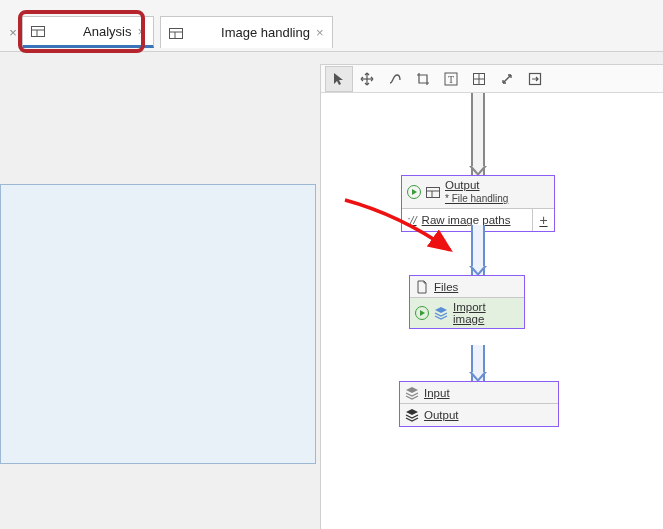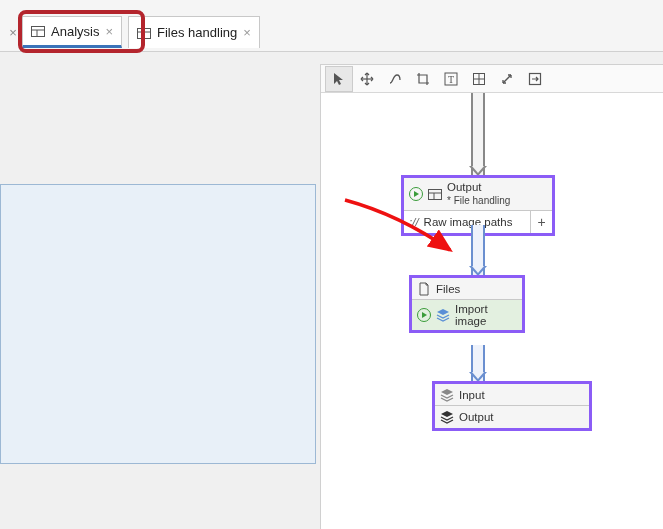--- a/index.html
+++ b/index.html
@@ -43,21 +43,21 @@
     padding: 0 8px;
     gap: 6px;
     margin-right: 6px;
     cursor: pointer;
   }
   .tab.active {
     border-bottom: 3px solid #3b73b9;
     padding-bottom: 0;
   }
   .tab .ticon { width: 14px; height: 14px; display:flex; align-items:center; }
-  .tab .label { font-size: 13px; color: #222; }
+  .tab .label { font-size: 13px; color: #222; margin-left: 32px; }
   .tab .close { color:#999; font-size:13px; }
   .highlight-box {
     position: absolute;
     left: 18px; top: 10px;
     width: 127px; height: 43px;
     border: 4px solid #b4252d;
     border-radius: 8px;
     pointer-events: none;
   }
 
@@ -93,23 +93,24 @@
     display: flex; align-items: center; justify-content: center;
     color: #555;
     cursor: pointer;
   }
   .tbtn.active { background: #e8e8e8; border:1px solid #ccc; }
   .tbtn svg { width:14px; height:14px; }
 
   .node {
     position: absolute;
     background: #fff;
-    border: 3px solid #8b5cf6;
+    border: 1px solid #8b5cf6;
     font-size: 11.5px;
     width: 154px;
+    text-decoration: underline;
   }
   .node-row {
     display: flex;
     align-items: center;
     gap: 5px;
     padding: 3px 5px;
     border-bottom: 1px solid #c8c8c8;
     min-height: 22px;
   }
   .node-row:last-child { border-bottom:none; }
@@ -191,21 +192,21 @@
     <span class="close">×</span>
   </div>
   <div class="tab">
     <span class="ticon">
       <svg viewBox="0 0 14 14">
           <rect x="0.5" y="2.5" width="13" height="10" fill="none" stroke="#555"></rect>
           <line x1="0.5" y1="6" x2="13.5" y2="6" stroke="#555"></line>
           <line x1="6" y1="6" x2="6" y2="12.5" stroke="#555"></line>
         </svg>
     </span>
-    <span class="label">Files handling</span>
+    <span class="label">Image handling</span>
     <span class="close">×</span>
   </div>
 </div>
 <div class="highlight-box"></div>
 
 <div class="left-panel"></div>
 
 <div class="canvas">
 
   <div class="toolbar">
@@ -308,21 +309,21 @@
           </svg>
       </span>
       <span>Import image</span>
     </div>
   </div>
 
   <div class="pipe blue" style="left:157px; top:280px; height:36px;">
     <div class="pipe-head"></div>
   </div>
 
-  <div class="node" style="left:78px; top:316px; width:160px;margin-left:33px;">
+  <div class="node" style="left:78px; top:316px; width:160px;">
     <div class="node-row head">
       <span class="ic">
         <svg viewBox="0 0 14 14">
             <path d="M7 1 L13 4 L7 7 L1 4 Z" fill="#888"></path>
             <path d="M1 7 L7 10 L13 7" fill="none" stroke="#888" stroke-width="1.3"></path>
             <path d="M1 10 L7 13 L13 10" fill="none" stroke="#888" stroke-width="1.3"></path>
           </svg>
       </span>
       <span>Input</span>
     </div>

